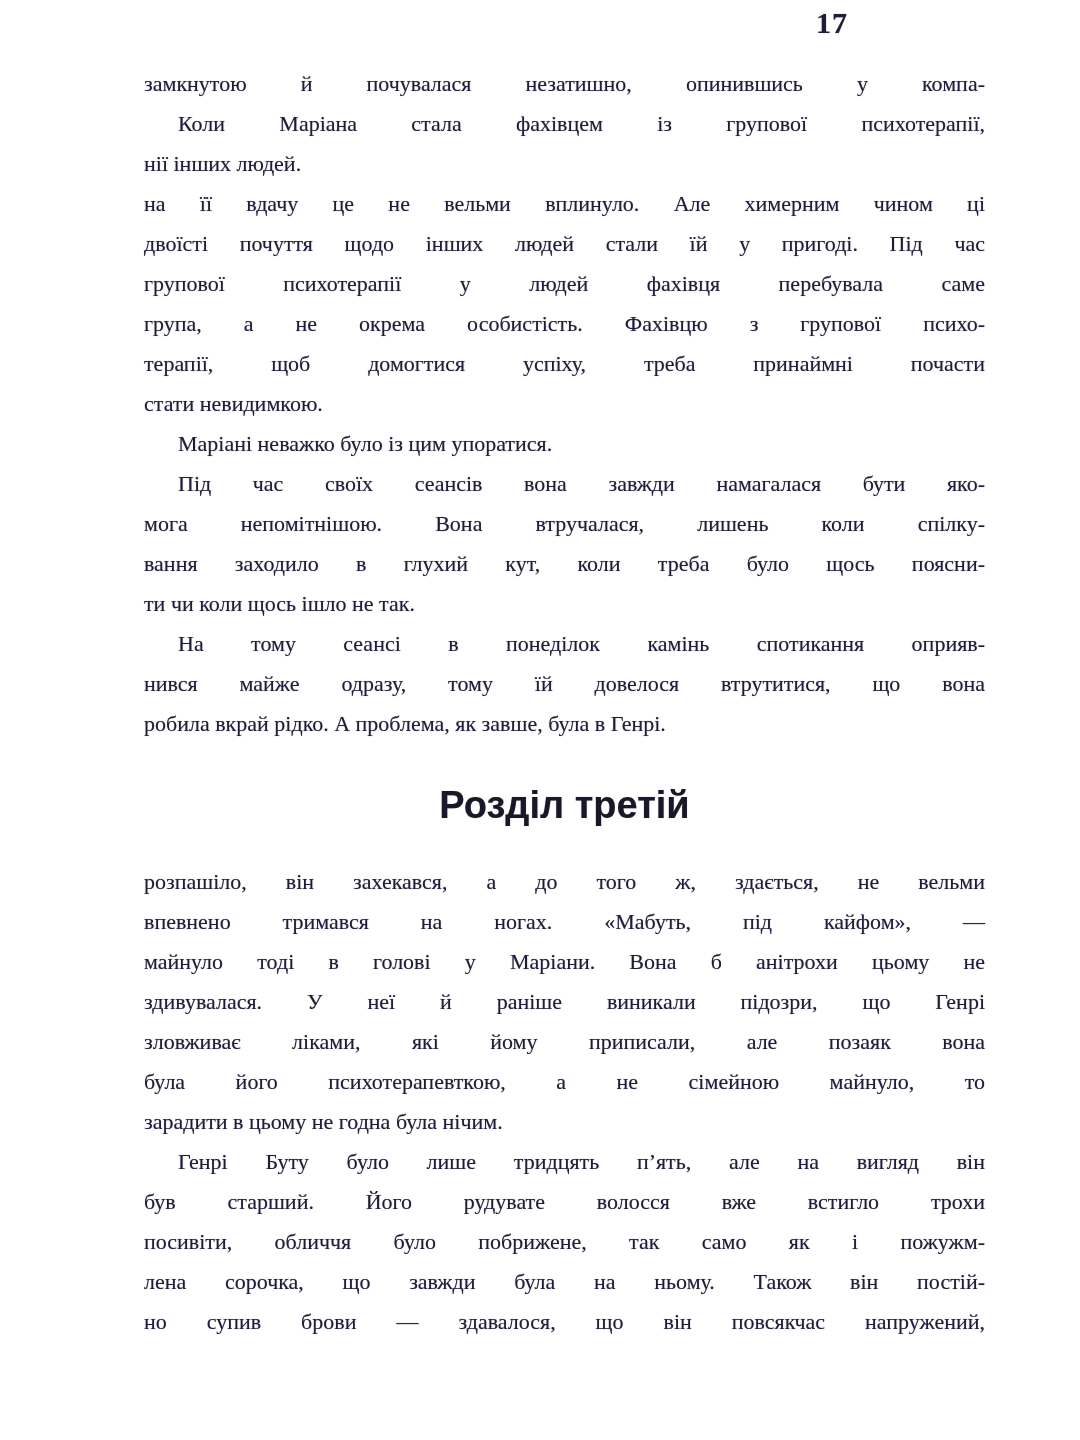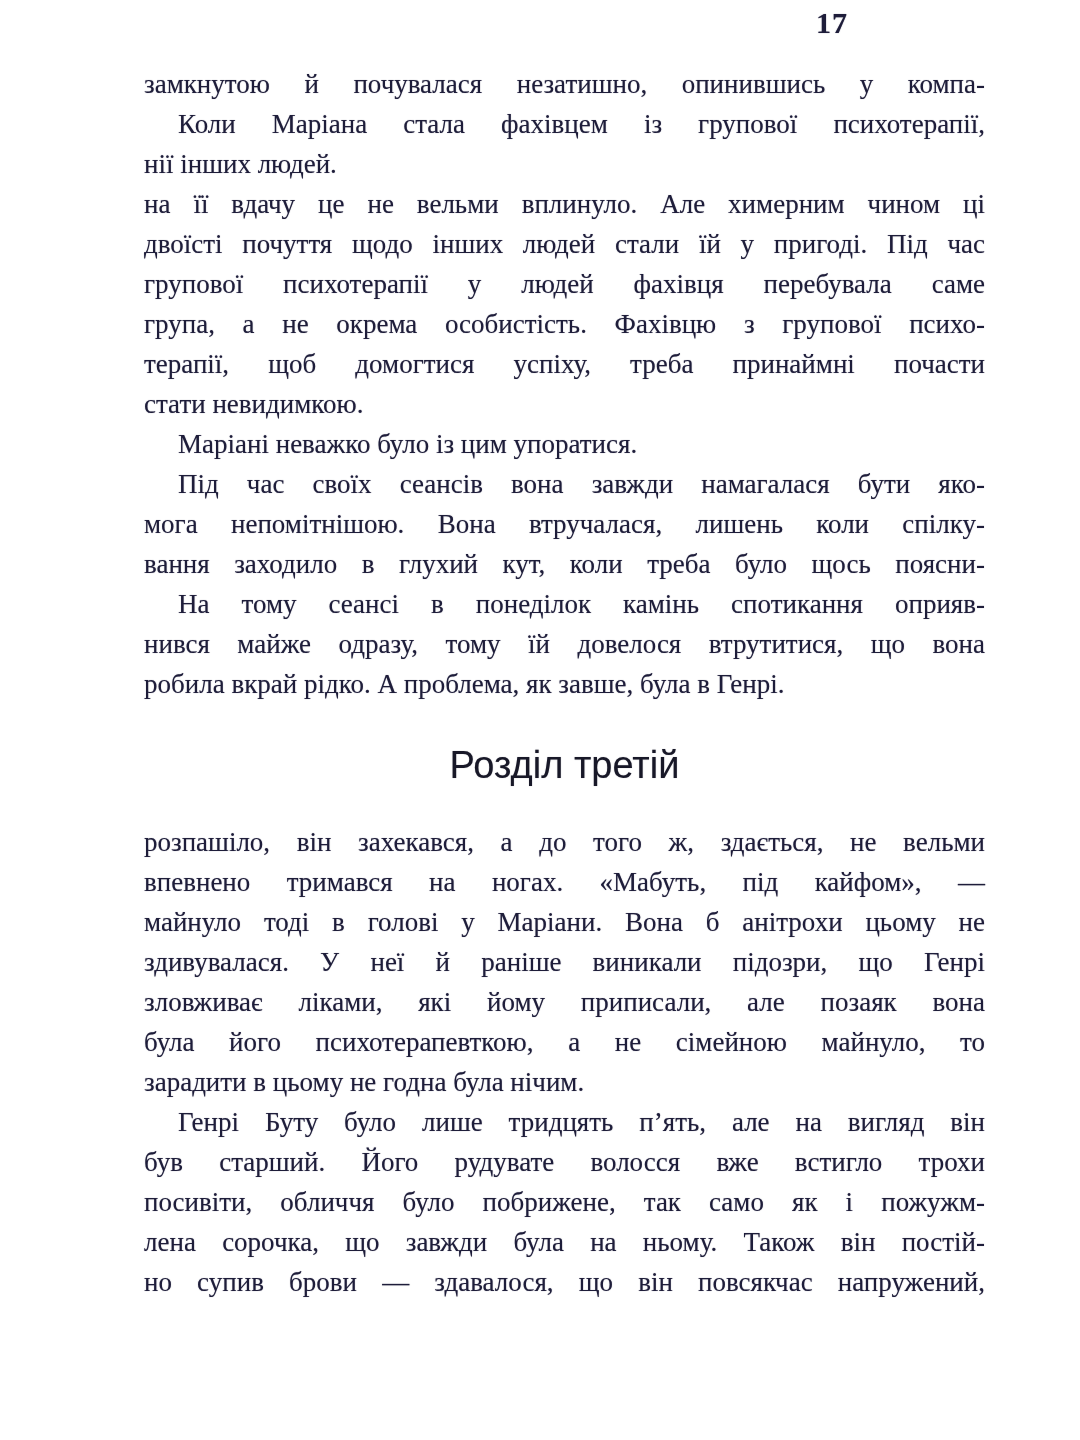--- a/index.html
+++ b/index.html
@@ -30,40 +30,40 @@
   }
   .text-block {
     position: absolute;
     left: 144px;
     top: 64px;
     width: 841px;
   }
   .line {
     height: 40px;
     line-height: 40px;
-    font-size: 27px;
+    font-size: 22px;
     white-space: normal;
     text-align: justify;
     text-align-last: justify;
     text-shadow: 0 0 1px rgba(30,29,58,0.45);
   }
   .line.last {
     text-align: left;
     text-align-last: left;
   }
   .line.indent {
     text-indent: 34px;
   }
   .chapter-heading {
     margin: 34px 0 30px 0;
     height: 54px;
     line-height: 54px;
     text-align: center;
     font-family: "Liberation Sans", "DejaVu Sans", sans-serif;
-    font-weight: 400;
+    font-weight: 700;
     font-size: 38px;
     color: #181828;
     text-shadow: 0 0 1px rgba(24,24,40,0.4);
   }
 </style>
 </head>
 <body>
 
 <div class="page">
 
@@ -80,20 +80,21 @@
     <div class="line">групової психотерапії у людей фахівця перебувала саме</div>
     <div class="line">група, а не окрема особистість. Фахівцю з групової психо-</div>
     <div class="line">терапії, щоб домогтися успіху, треба принаймні почасти</div>
     <div class="line last">стати невидимкою.</div>
 
     <div class="line last indent">Маріані неважко було із цим упоратися.</div>
 
     <div class="line indent">Під час своїх сеансів вона завжди намагалася бути яко-</div>
     <div class="line">мога непомітнішою. Вона втручалася, лишень коли спілку-</div>
     <div class="line">вання заходило в глухий кут, коли треба було щось поясни-</div>
+    <div class="line last">ти чи коли щось ішло не так.</div>
 
     <div class="line indent">На тому сеансі в понеділок камінь спотикання оприяв-</div>
     <div class="line">нився майже одразу, тому їй довелося втрутитися, що вона</div>
     <div class="line last">робила вкрай рідко. А проблема, як завше, була в Генрі.</div>
 
     <div class="chapter-heading">Розділ третій</div>
 
     <div class="line">розпашіло, він захекався, а до того ж, здається, не вельми</div>
     <div class="line">впевнено тримався на ногах. «Мабуть, під кайфом», —</div>
     <div class="line">майнуло тоді в голові у Маріани. Вона б анітрохи цьому не</div>

